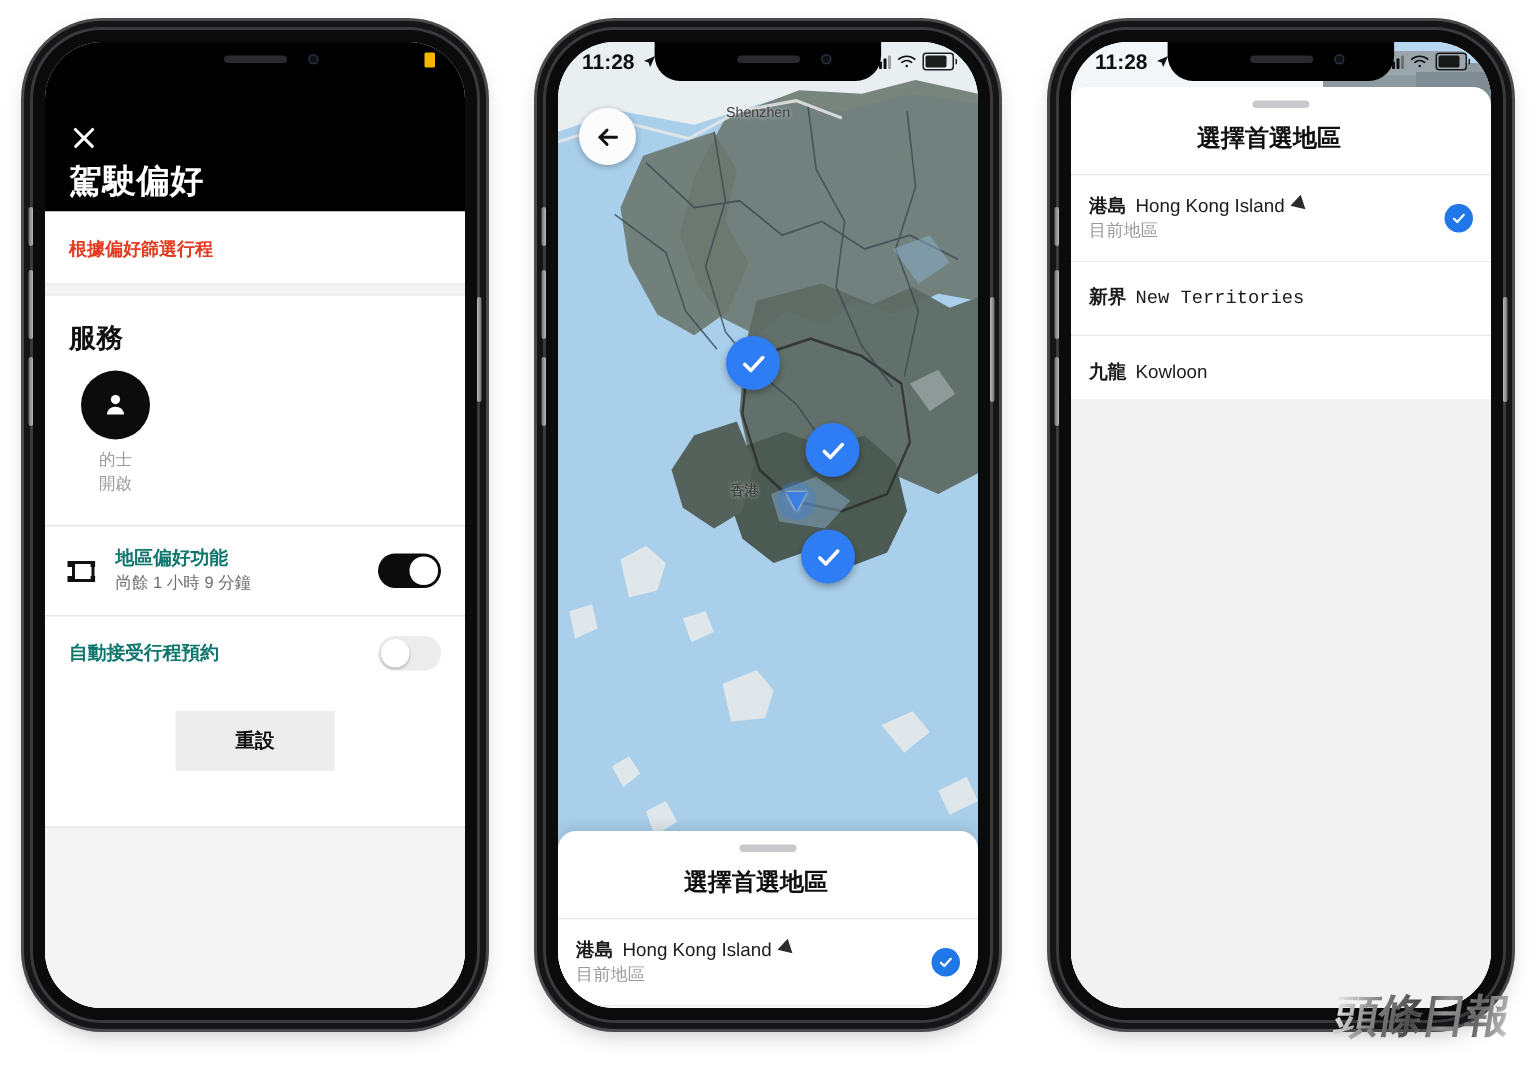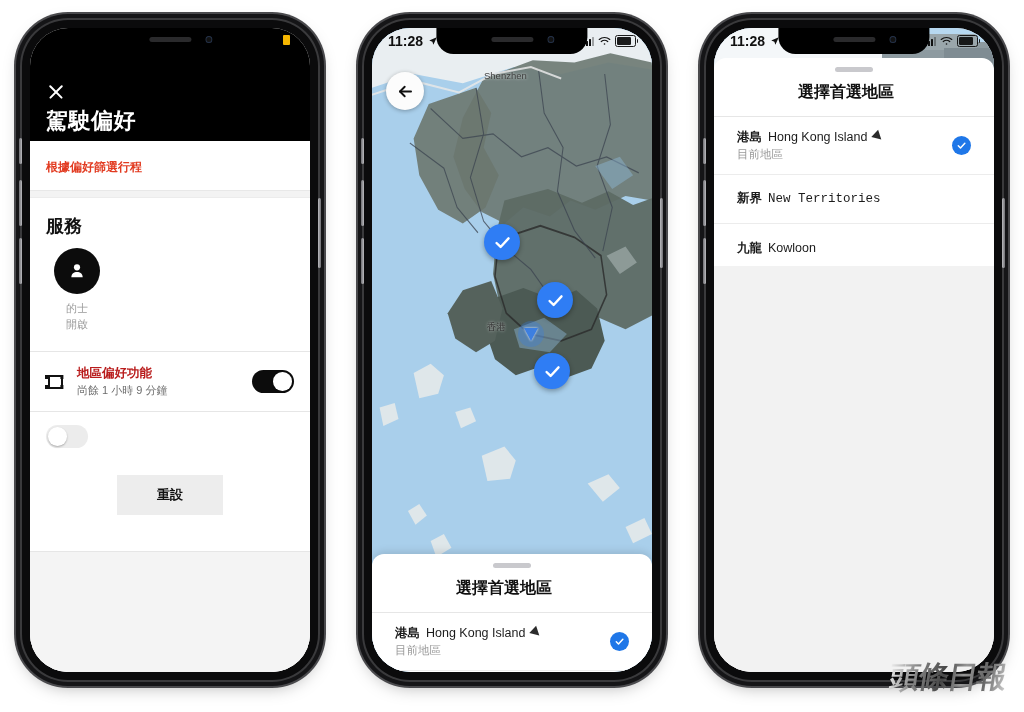--- a/index.html
+++ b/index.html
@@ -70,21 +70,21 @@
   .p1-svc{padding:6px 16px 18px 16px;}
   .p1-avatar{width:46px;height:46px;border-radius:50%;background:#0c0c0c;
     display:flex;align-items:center;justify-content:center;margin-left:8px;}
   .p1-avatar svg{width:20px;height:20px;fill:#fff;}
   .p1-svc-lbl{margin-top:7px;margin-left:8px;width:46px;text-align:center;
     font-size:11px;color:#9b9b9b;line-height:1.45;}
   .p1-rule{height:1px;background:#e6e6e6;margin:0;}
   .p1-row{display:flex;align-items:center;padding:13px 16px;gap:11px;}
   .p1-row .icon{width:20px;height:20px;flex:0 0 20px;position:relative;}
   .p1-row .txt{flex:1;min-width:0;}
-  .p1-row .t1{font-size:12.5px;font-weight:bold;color:#b91c1c;line-height:1.35;}
+  .p1-row .t1{font-size:12.5px;font-weight:bold;color:#0f766e;line-height:1.35;}
   .p1-row .t2{font-size:11px;color:#6d6d6d;line-height:1.4;margin-top:1px;}
   
   .crop-icon{position:absolute;left:2px;top:3px;width:15px;height:14px;
     border:2.2px solid #111;box-sizing:border-box;}
   .crop-icon::before,.crop-icon::after{content:"";position:absolute;width:2.4px;
     height:4px;background:#111;}
   .crop-icon::before{left:-4.6px;top:-2px;box-shadow:15.4px 0 0 #111;}
   .crop-icon::after{left:-4.6px;bottom:-2px;box-shadow:15.4px 0 0 #111;}
 
   .toggle{width:42px;height:23px;border-radius:13px;position:relative;flex:0 0 42px;
@@ -120,21 +120,21 @@
     display:flex;align-items:center;justify-content:center;cursor:pointer;z-index:20;}
   .backbtn svg{width:19px;height:19px;}
 
   
   .sheet{position:absolute;left:0;right:0;bottom:0;background:#fff;
     border-radius:12px 12px 0 0;box-shadow:0 -2px 9px rgba(0,0,0,.13);}
   .grabber{width:38px;height:4.5px;border-radius:3px;background:#c9c9cd;
     margin:9px auto 0 auto;}
   .sheet-title{text-align:center;font-size:16px;font-weight:bold;color:#111;
     padding:10px 16px 13px 0;border-bottom:1px solid #e6e6e6;}
-  .opt{padding:11px 23px;border-bottom:1px solid #ececec;display:flex;
+  .opt{padding:11px 12px;border-bottom:1px solid #ececec;display:flex;
     align-items:center;gap:10px;cursor:pointer;background:#fff;}
   .opt .col{flex:1;min-width:0;}
   .opt .name{font-size:12.5px;color:#1b1b1b;line-height:1.45;
     display:flex;align-items:center;gap:6px;}
   .opt .name .cn{font-weight:bold;}
   .opt .sub{font-size:11.5px;color:#9a9a9a;line-height:1.5;}
   .check{width:19px;height:19px;border-radius:50%;background:#1f77e8;
     display:flex;align-items:center;justify-content:center;flex:0 0 19px;}
   .check svg{width:11px;height:11px;}
   .nav-arrow{width:0;height:0;border-left:5px solid transparent;
@@ -209,20 +209,23 @@
               <div class="t1">地區偏好功能</div>
               <div class="t2">尚餘 1 小時 9 分鐘</div>
             </div>
             <div class="toggle on">
               <span class="knob"></span>
             </div>
           </div>
           <div class="p1-rule"></div>
 
           <div class="p1-row">
+            <div class="txt">
+              <div class="t1">自動接受行程預約</div>
+            </div>
             <div class="toggle off">
               <span class="knob"></span>
             </div>
           </div>
 
           <div class="p1-reset-wrap">
             <button class="p1-reset">重設</button>
           </div>
           <div class="p1-foot"></div>
         </div>

